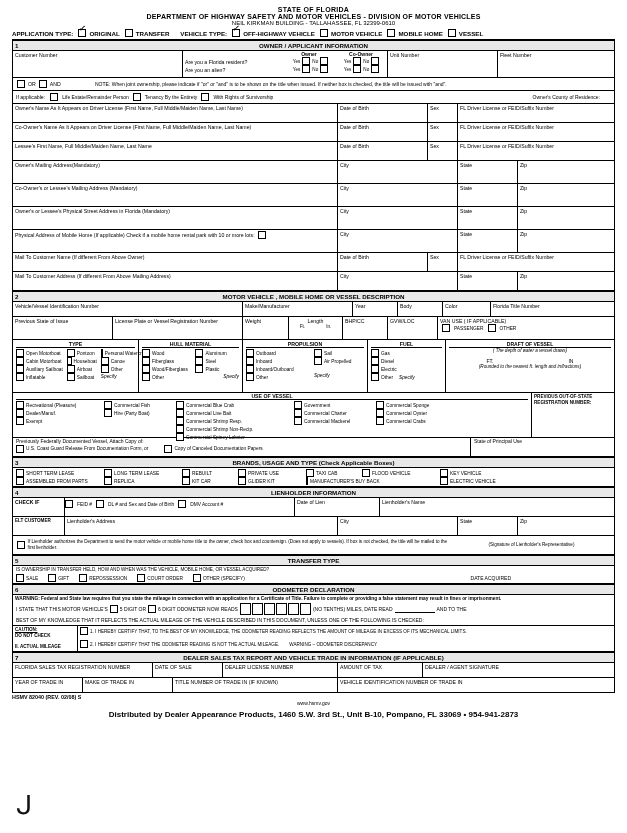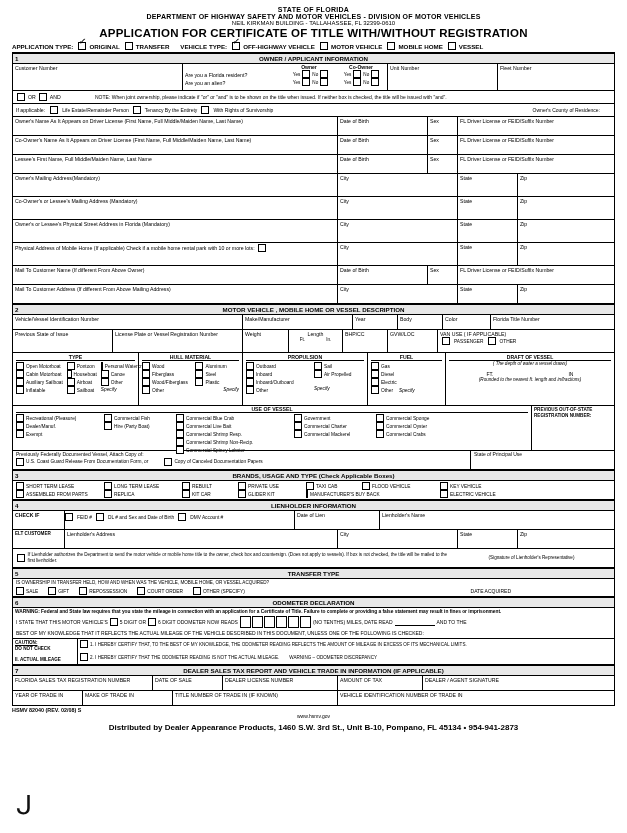--- a/index.html
+++ b/index.html
@@ -47,21 +47,20 @@
 </style>
 </head>
 <body>
 
 <div id="page">
   <div class="wrap">
     <div class="hdr">
       <div class="l1">STATE OF FLORIDA</div>
       <div class="l2">DEPARTMENT OF HIGHWAY SAFETY AND MOTOR VEHICLES - DIVISION OF MOTOR VEHICLES</div>
       <div class="l3">NEIL KIRKMAN BUILDING - TALLAHASSEE, FL 32399-0610</div>
-      <div class="title">APPLICATION FOR CERTIFICATE OF TITLE WITH/WITHOUT REGISTRATION</div>
     </div>
 
     <div class="approw">
       <span>APPLICATION TYPE:</span>
       <span class="seg">
           <i class="cb chk"></i>
           <span>ORIGINAL</span>
         </span>
       <span class="seg">
           <i class="cb"></i>
@@ -872,16 +871,16 @@
             <div class="lbl">VEHICLE IDENTIFICATION NUMBER OF TRADE IN</div>
           </div>
       </div>
     </div>
 
     <div class="footer">
       <span class="bld" style="font-size:5.4px">HSMV 82040 (REV. 02/08) S</span>
       <span style="font-size:5.4px"></span>
     </div>
     <div class="wwwl">www.hsmv.gov</div>
-    <div class="dist">Distributed by Dealer Appearance Products, 1460 S.W. 3rd St., Unit B-10, Pompano, FL 45134 • 954-941-2873</div>
+    <div class="dist">Distributed by Dealer Appearance Products, 1460 S.W. 3rd St., Unit B-10, Pompano, FL 33069 • 954-941-2873</div>
   </div>
   <div class="scribble">ᒍ</div>
 </div>
 
 </body></html>

